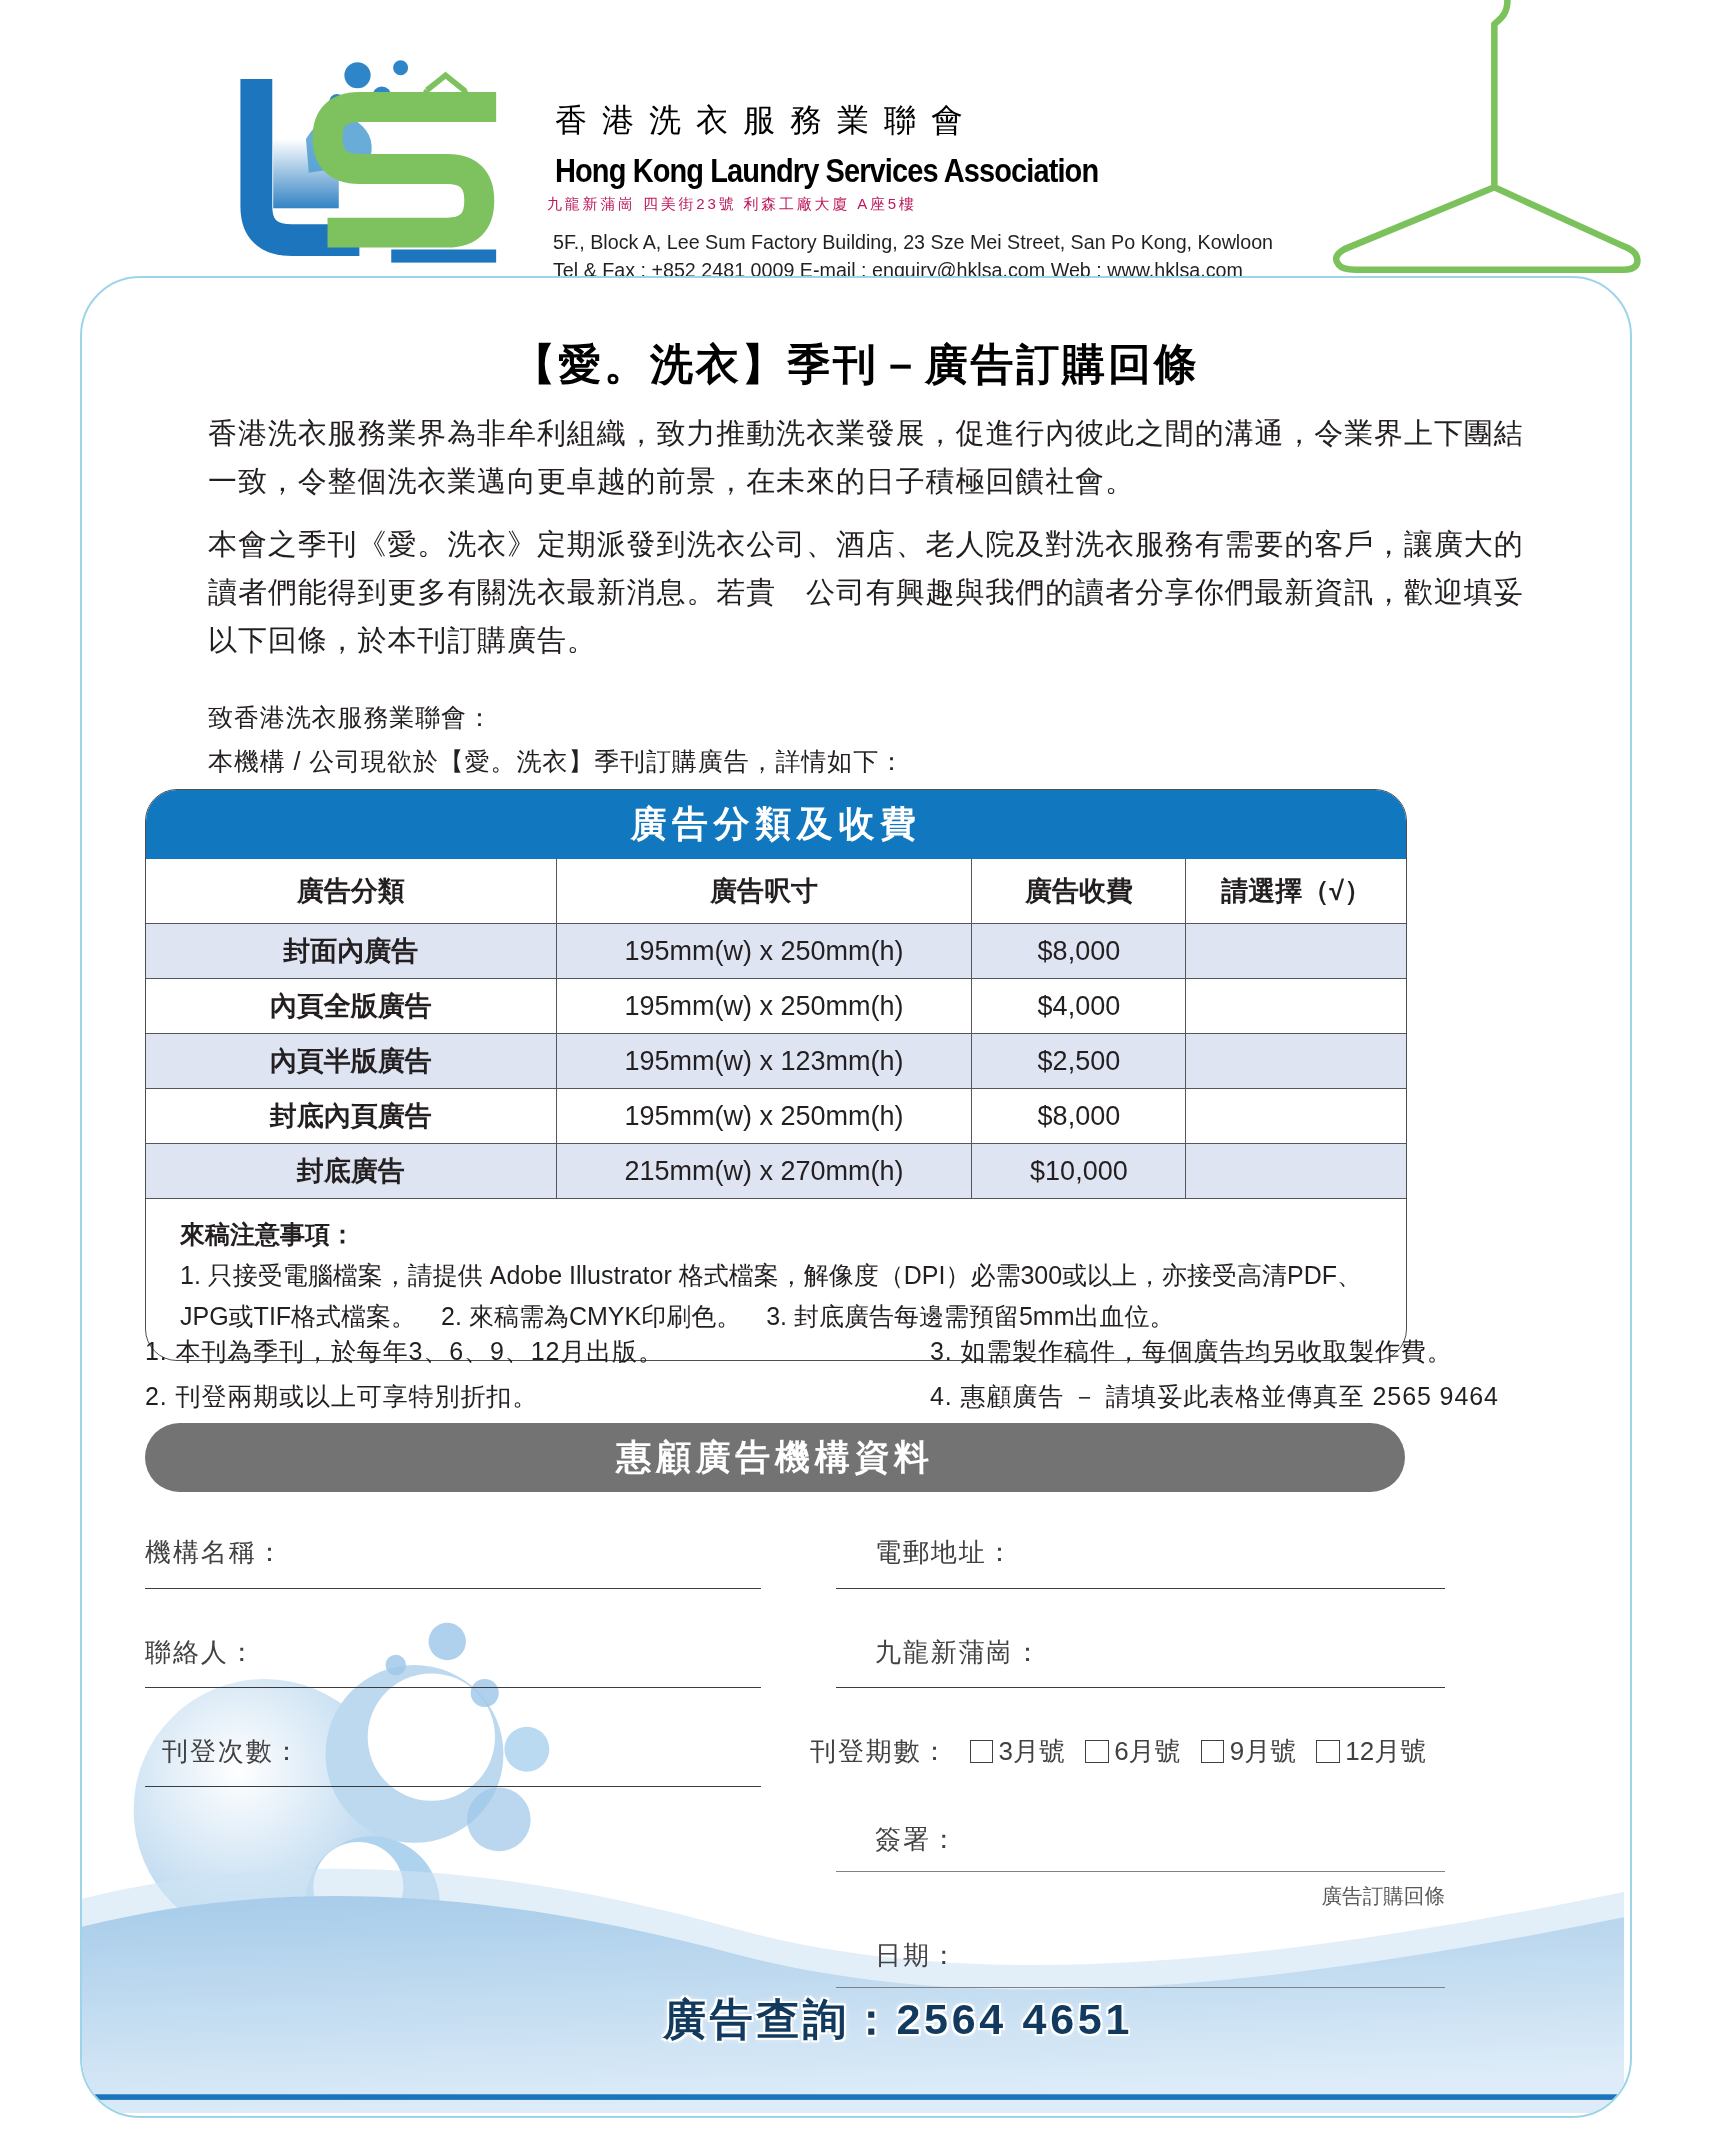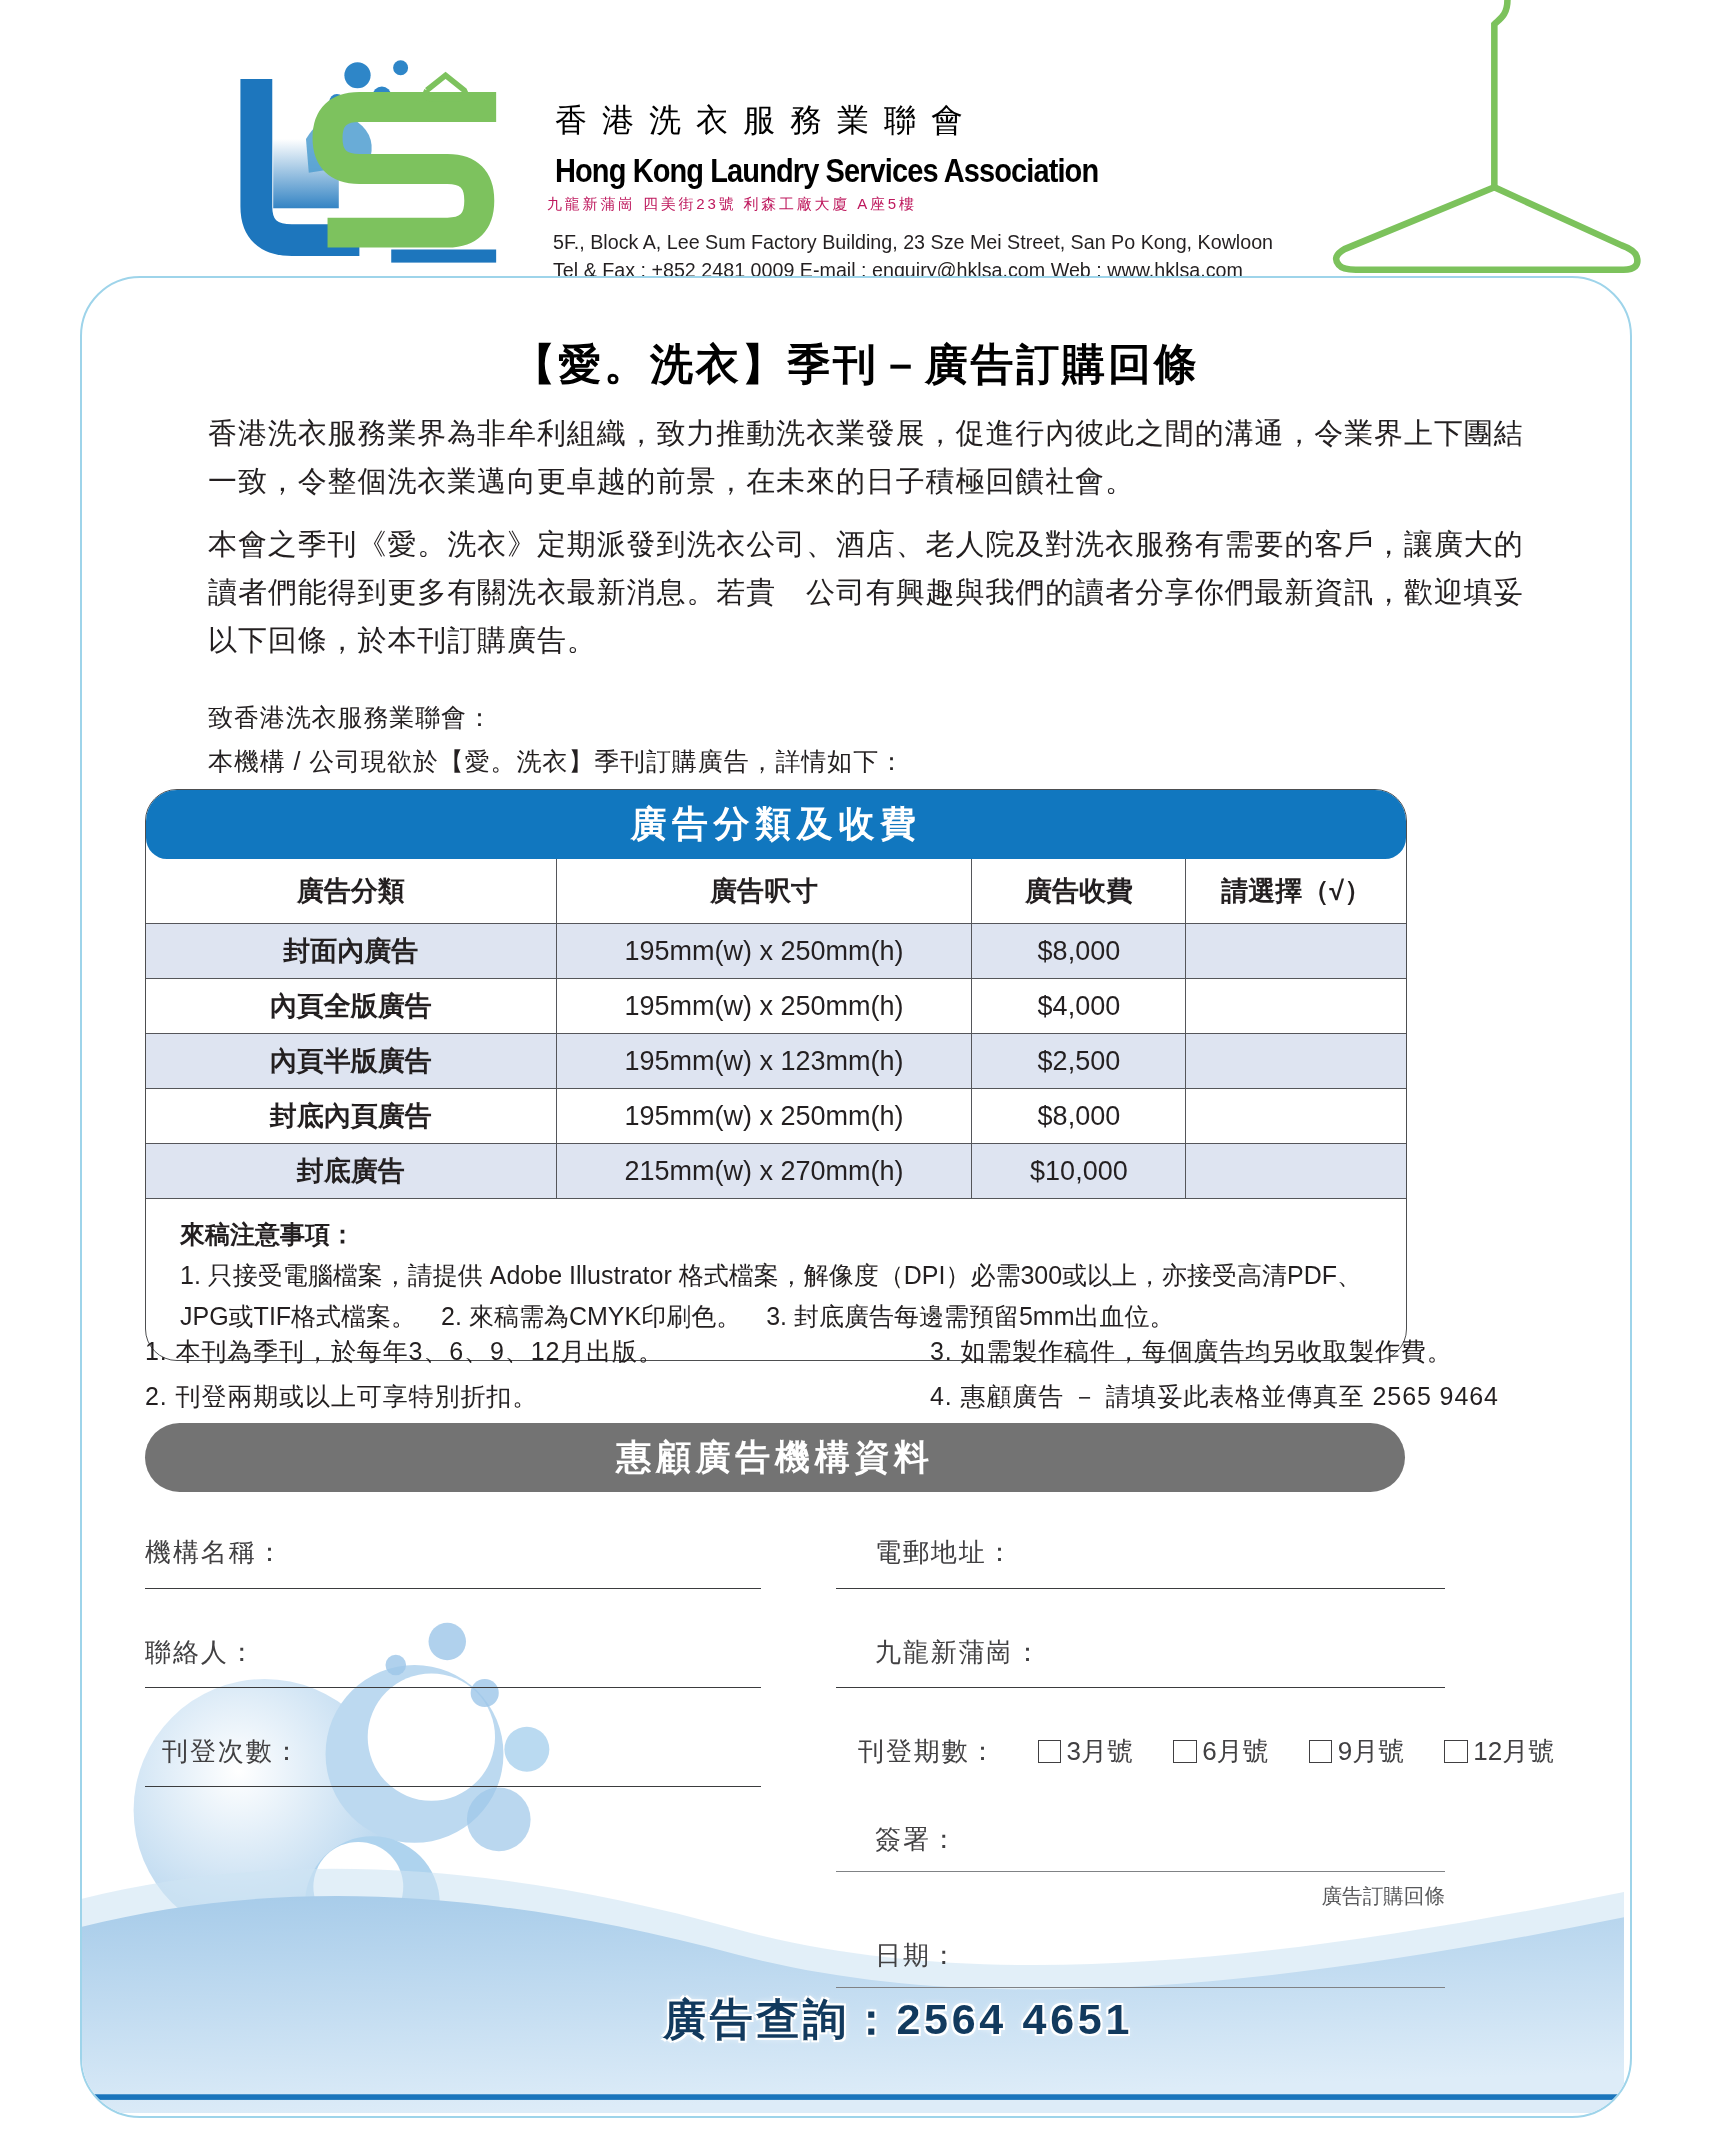--- a/index.html
+++ b/index.html
@@ -23,21 +23,21 @@
   .doc-title{position:absolute;left:0;top:58px;width:100%;text-align:center;font-size:43px;font-weight:bold;letter-spacing:2.8px;color:#000;}
   .para{position:absolute;left:126px;width:1340px;font-size:29px;line-height:48px;letter-spacing:0.9px;margin:0;}
   .para.p1{top:131px;}
   .para.p2{top:242px;}
   .toline{position:absolute;left:126px;top:423px;font-size:25px;letter-spacing:0.9px;}
   .orderline{position:absolute;left:126px;top:467px;font-size:25px;letter-spacing:0.9px;}
 
   
   .ptable{position:absolute;left:63px;top:511px;width:1260px;border:1.9px solid #4d4e50;border-radius:32px;overflow:hidden;background:#fff;}
   .tbar{height:69px;background:#1177bf;color:#fff;font-size:36px;font-weight:bold;letter-spacing:5.6px;
-        display:flex;align-items:center;justify-content:center;border-radius:21px;}
+        display:flex;align-items:center;justify-content:center;}
   .trow{display:grid;grid-template-columns:32.5% 33% 17% 17.5%;border-top:1.9px solid #55565a;}
   .trow.thead{border-top:none;}
   .tc{display:flex;align-items:center;justify-content:center;font-size:27px;height:54px;text-align:center;}
   .thead .tc{height:64px;font-weight:bold;}
   .tc + .tc{border-left:1.9px solid #55565a;}
   .trow.alt{background:#dee4f1;}
   .cat{font-weight:bold;}
   .notes{border-top:1.9px solid #55565a;padding:15px 28px 22.5px 34px;}
   .notes-title{font-size:25px;font-weight:bold;line-height:41px;}
   .notes-body{font-size:25px;line-height:41px;}
@@ -57,21 +57,21 @@
   .fline.gray{border-bottom:1.9px solid #808285;}
   .lcol{left:63px;} .rcol{left:754px;margin-left:39px;}
   .lline{left:63px;width:616px;} .rline{left:754px;width:609px;}
   .y-r1l{top:1257px;} .y-r1n{top:1310px;}
   .y-r2l{top:1357px;} .y-r2n{top:1409px;}
   .y-r3l{top:1456px;margin-left:17px;} .y-r3n{top:1508px;}
   .y-sgl{top:1544px;} .y-sgn{top:1593px;}
   .y-dtl{top:1660px;} .y-dtn{top:1709px;}
   .sline{left:754px;width:609px;}
   .stamp{position:absolute;left:754px;top:1604px;width:609px;text-align:right;font-size:20.6px;color:#58595b;z-index:3;}
-  .issues{position:absolute;left:776px;top:1456px;display:flex;align-items:center;gap:40px;z-index:3;}
+  .issues{position:absolute;left:728px;top:1456px;display:flex;align-items:center;gap:20px;z-index:3;}
   .issues .lab{font-size:26px;color:#414042;letter-spacing:1.9px;}
   .opt{display:flex;align-items:center;gap:5.6px;font-size:26px;color:#414042;}
   .box{width:21.5px;height:21.5px;border:1.9px solid #414042;display:inline-block;background:#fff;}
 
   
   .splash{position:absolute;left:42px;top:1298px;width:478px;height:412px;z-index:1;}
   .wave{position:absolute;left:0;top:1513px;width:1542px;height:322px;z-index:2;}
   .inquiry{position:absolute;left:581px;top:1713px;font-size:43px;font-weight:bold;letter-spacing:3.7px;color:#123a5e;z-index:4;
            text-shadow:1.9px 1.9px 0 #fff,-1.9px -1.9px 0 #fff,1.9px -1.9px 0 #fff,-1.9px 1.9px 0 #fff,0 0 7.5px #fff;}
 </style>

